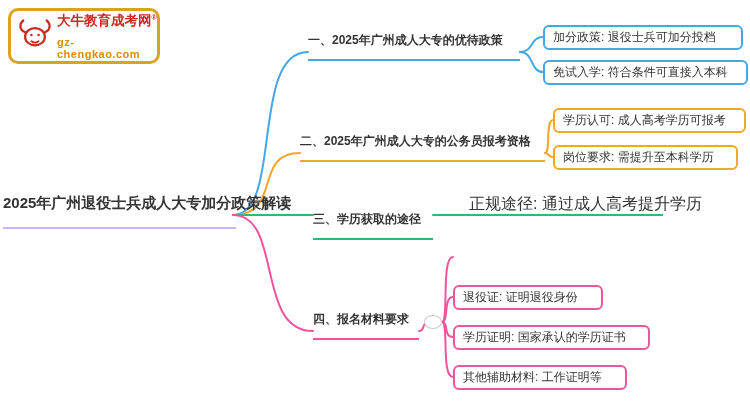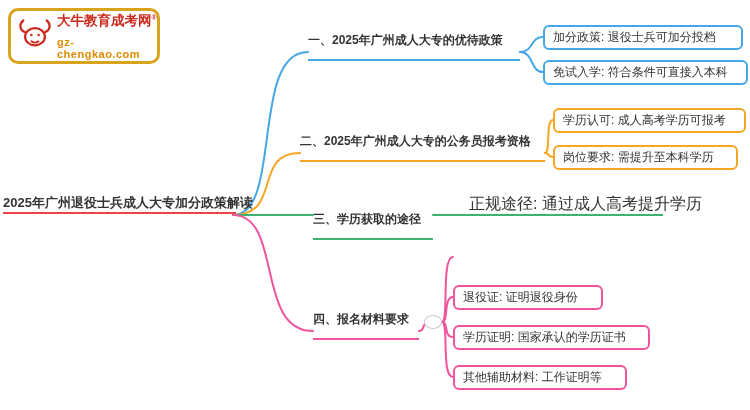--- a/index.html
+++ b/index.html
@@ -35,23 +35,23 @@
     z-index: 2;
   }
   .logo-text { display: flex; flex-direction: column; align-items: center; }
   .logo-name { color: #cc2a1e; font-weight: bold; font-size: 13.5px; white-space: nowrap; }
   .logo-reg  { color: #cc2a1e; font-size: 7px; vertical-align: super; }
   .logo-url  { color: #e08a00; font-weight: bold; font-size: 11px; letter-spacing: .5px; margin-top: 6px; }
   
   .node { position: absolute; z-index: 1; color: #333; white-space: nowrap; }
   .root-node {
     left: 3px; top: 195px; width: 233px;
-    font-size: 13px; font-weight: bold; line-height: 16px;
-    padding-bottom: 1px;
-    border-bottom: 2px solid #ef4444;
+    font-size: 15px; font-weight: bold; line-height: 16px;
+    padding-bottom: 16px;
+    border-bottom: 2px solid #c4b5fd;
   }
   .branch-label {
     font-size: 12px; font-weight: bold; line-height: 16px;
     padding-bottom: 11px;
     border-bottom: 2px solid;
   }
   .bl-1 { left: 308px; top: 32px;  width: 212px; border-color: #45a7e6; }
   .bl-2 { left: 300px; top: 133px; width: 245px; border-color: #f5a623; }
   .bl-3 { left: 313px; top: 211px; width: 120px; border-color: #3cb371; }
   .bl-4 { left: 313px; top: 311px; width: 106px; border-color: #f0549e; }

